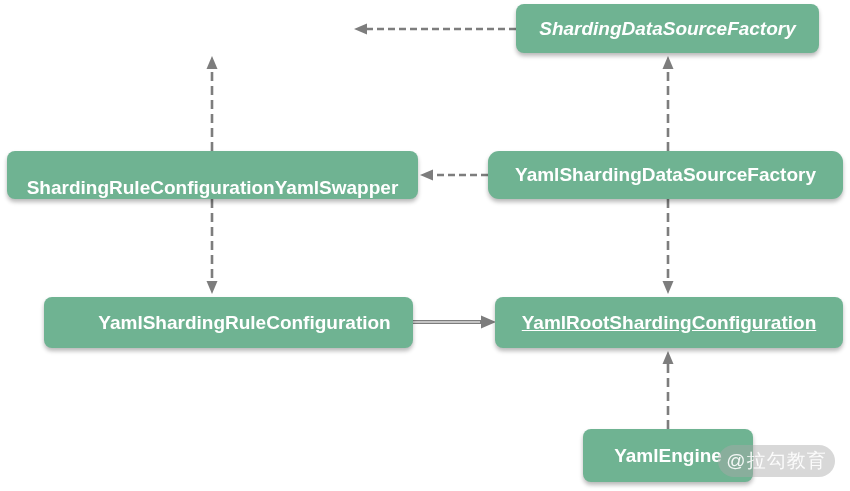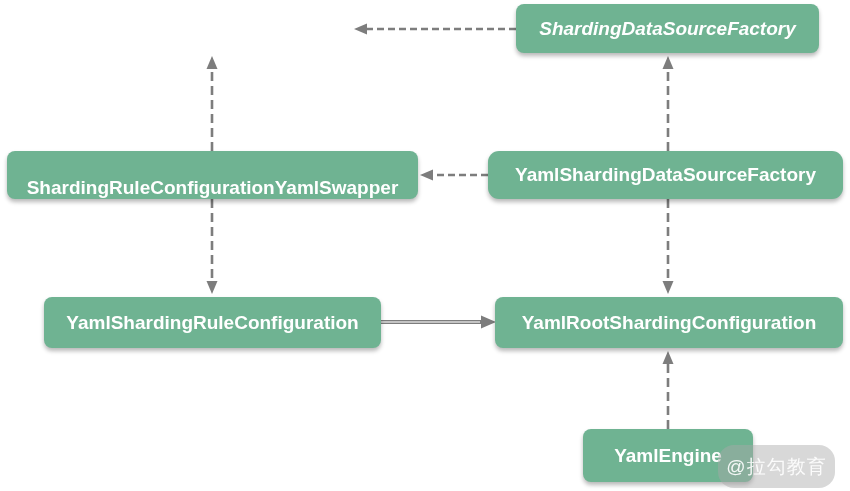--- a/index.html
+++ b/index.html
@@ -23,21 +23,21 @@
   .solid-core{stroke:#dcdcdc;stroke-width:1.3;fill:none;}
   .head{fill:var(--line);stroke:none;}
   .node{
     position:absolute;display:flex;align-items:center;justify-content:center;
     background:var(--node-fill);border-radius:8px;
     box-shadow:0 3px 4px rgba(0,0,0,0.28);
     color:var(--node-text);font-size:19px;font-weight:700;
     white-space:nowrap;
   }
   .watermark{
-    position:absolute;left:718px;top:445px;width:117px;height:43px;
+    position:absolute;left:718px;top:445px;width:117px;height:32px;
     background:var(--watermark-bg);border-radius:16px;
     display:flex;align-items:center;justify-content:center;
     color:var(--watermark-text);font-size:19px;font-weight:400;
     letter-spacing:1px;
   }
 </style>
 </head>
 <body>
 
 <div class="canvas">
@@ -92,25 +92,25 @@
   </div>
 
   <div class="node" style="left:7px;top:151px;width:411px;height:48px;align-items:flex-end;">
     <span>ShardingRuleConfigurationYamlSwapper</span>
   </div>
 
   <div class="node" style="left:488px;top:151px;width:355px;height:48px;border-radius:11px;">
     <span>YamlShardingDataSourceFactory</span>
   </div>
 
-  <div class="node" style="left:44px;top:297px;width:337px;height:51px;">
+  <div class="node" style="left:44px;top:297px;width:337px;height:51px;padding-left:32px;">
     <span>YamlShardingRuleConfiguration</span>
   </div>
 
-  <div class="node" style="left:495px;top:297px;width:348px;height:51px;">
+  <div class="node" style="left:495px;top:297px;width:348px;height:51px;text-decoration:underline;">
     <span>YamlRootShardingConfiguration</span>
   </div>
 
   <div class="node" style="left:583px;top:429px;width:170px;height:53px;">
     <span>YamlEngine</span>
   </div>
 
   <div class="watermark">
     <span>@拉勾教育</span>
   </div>

